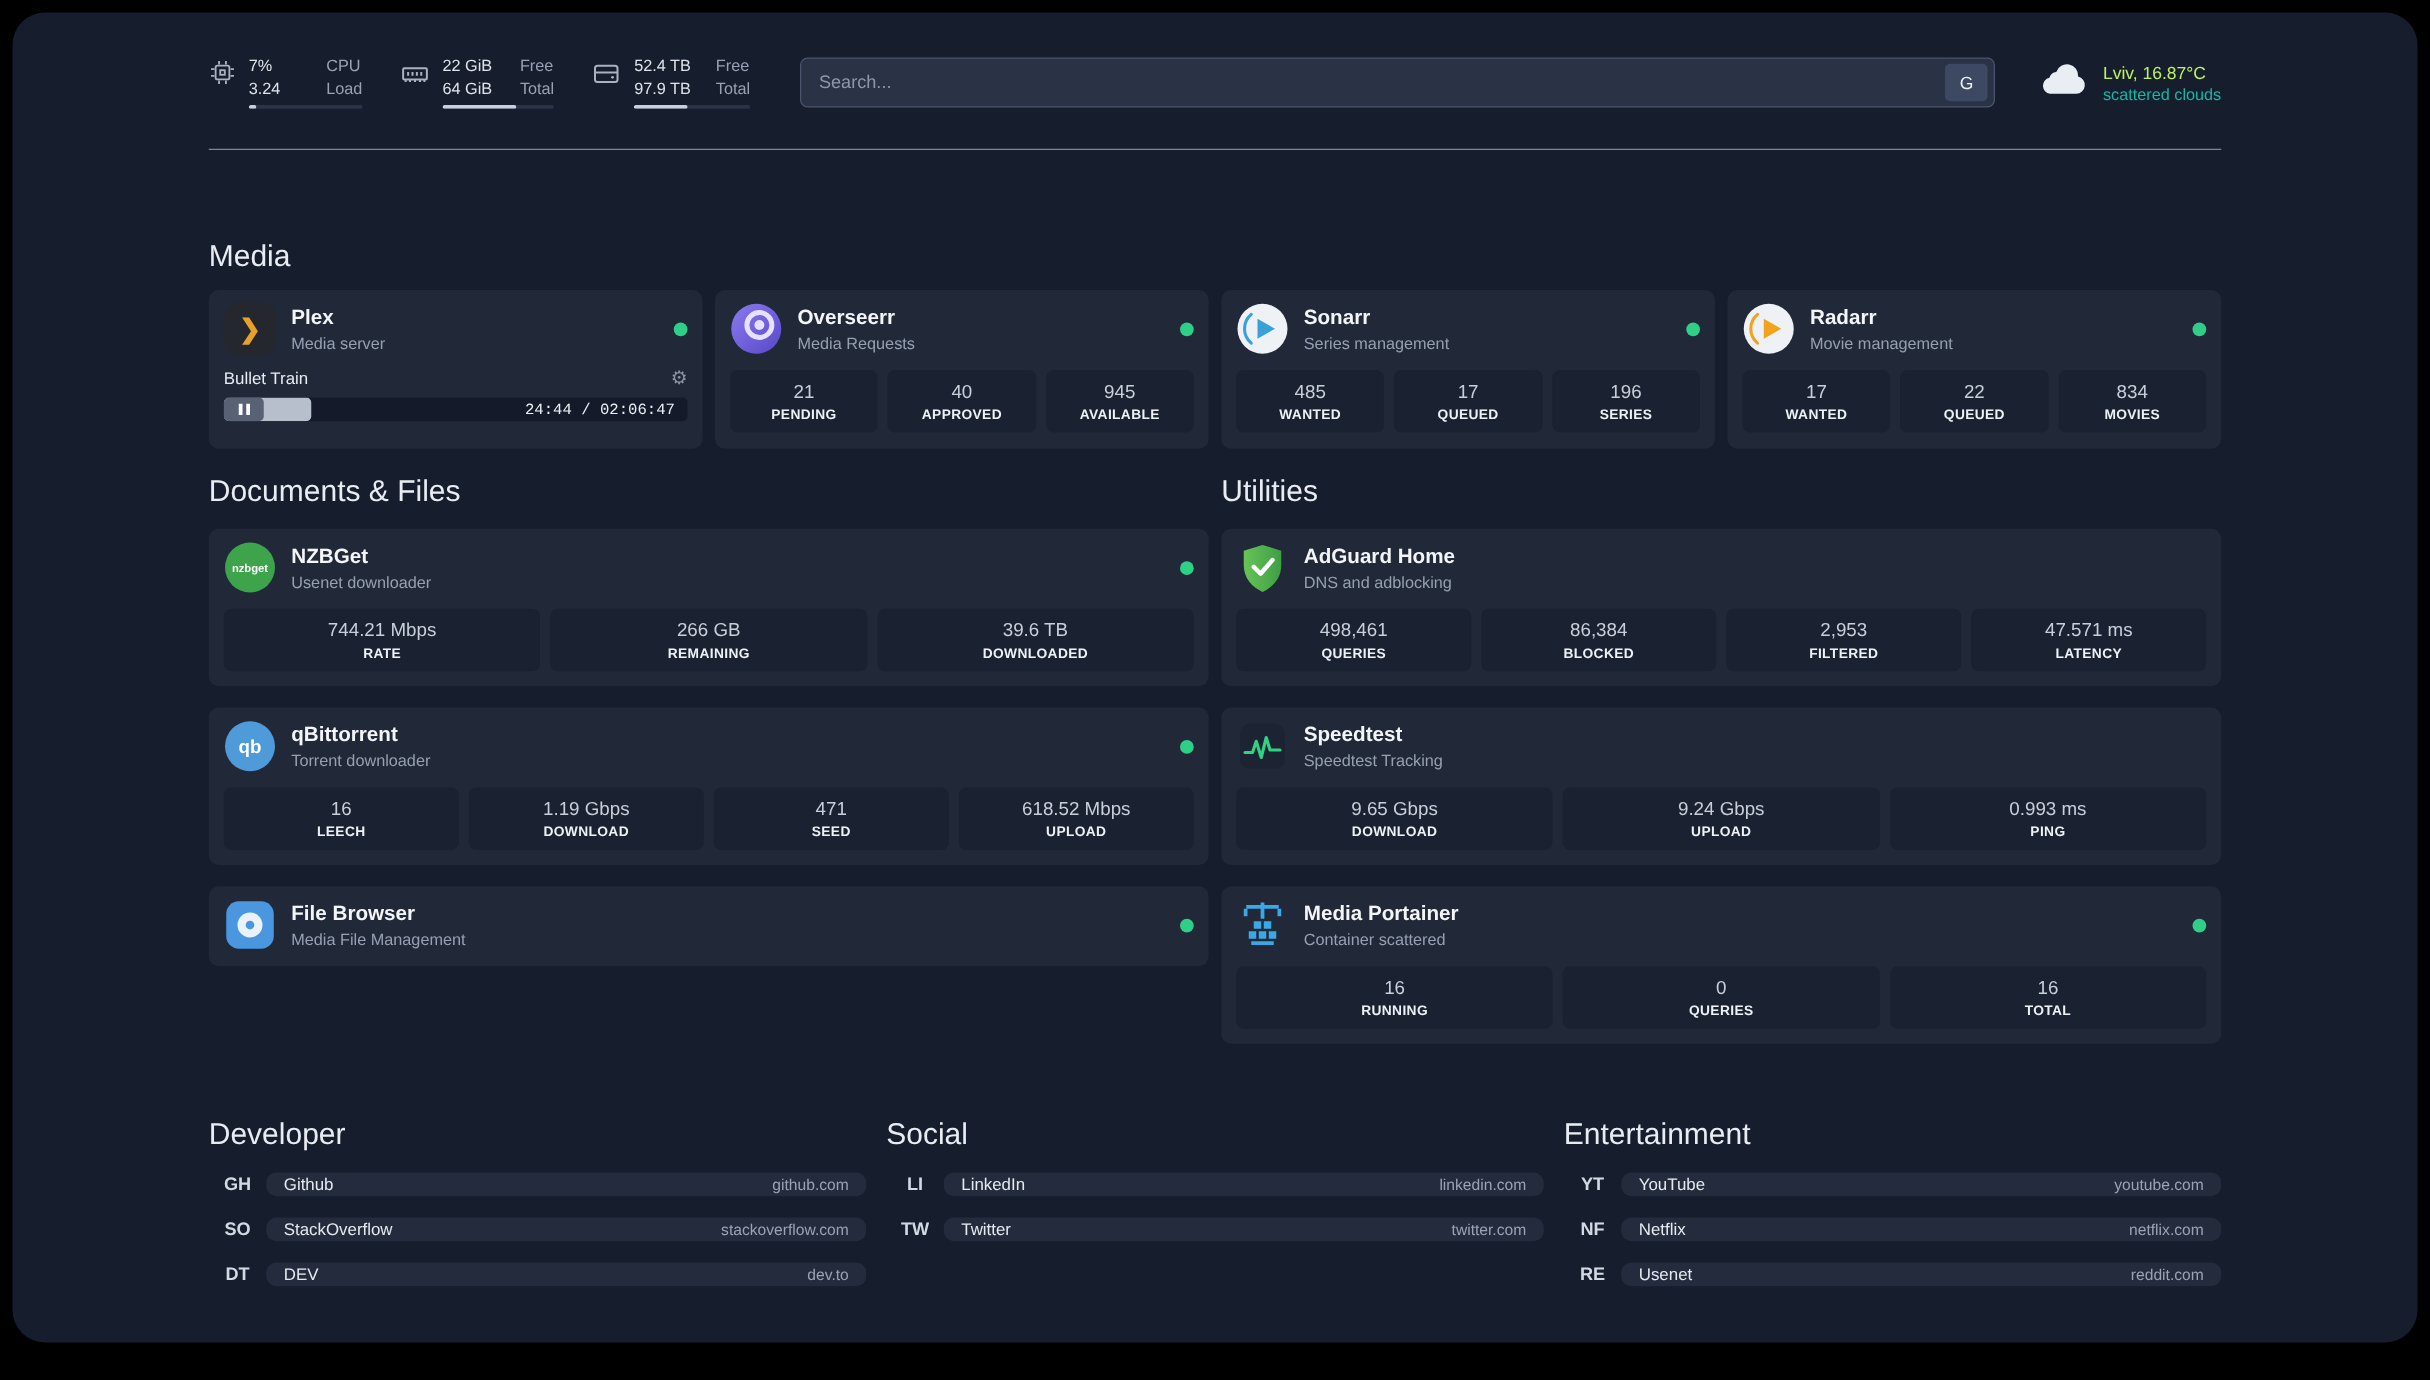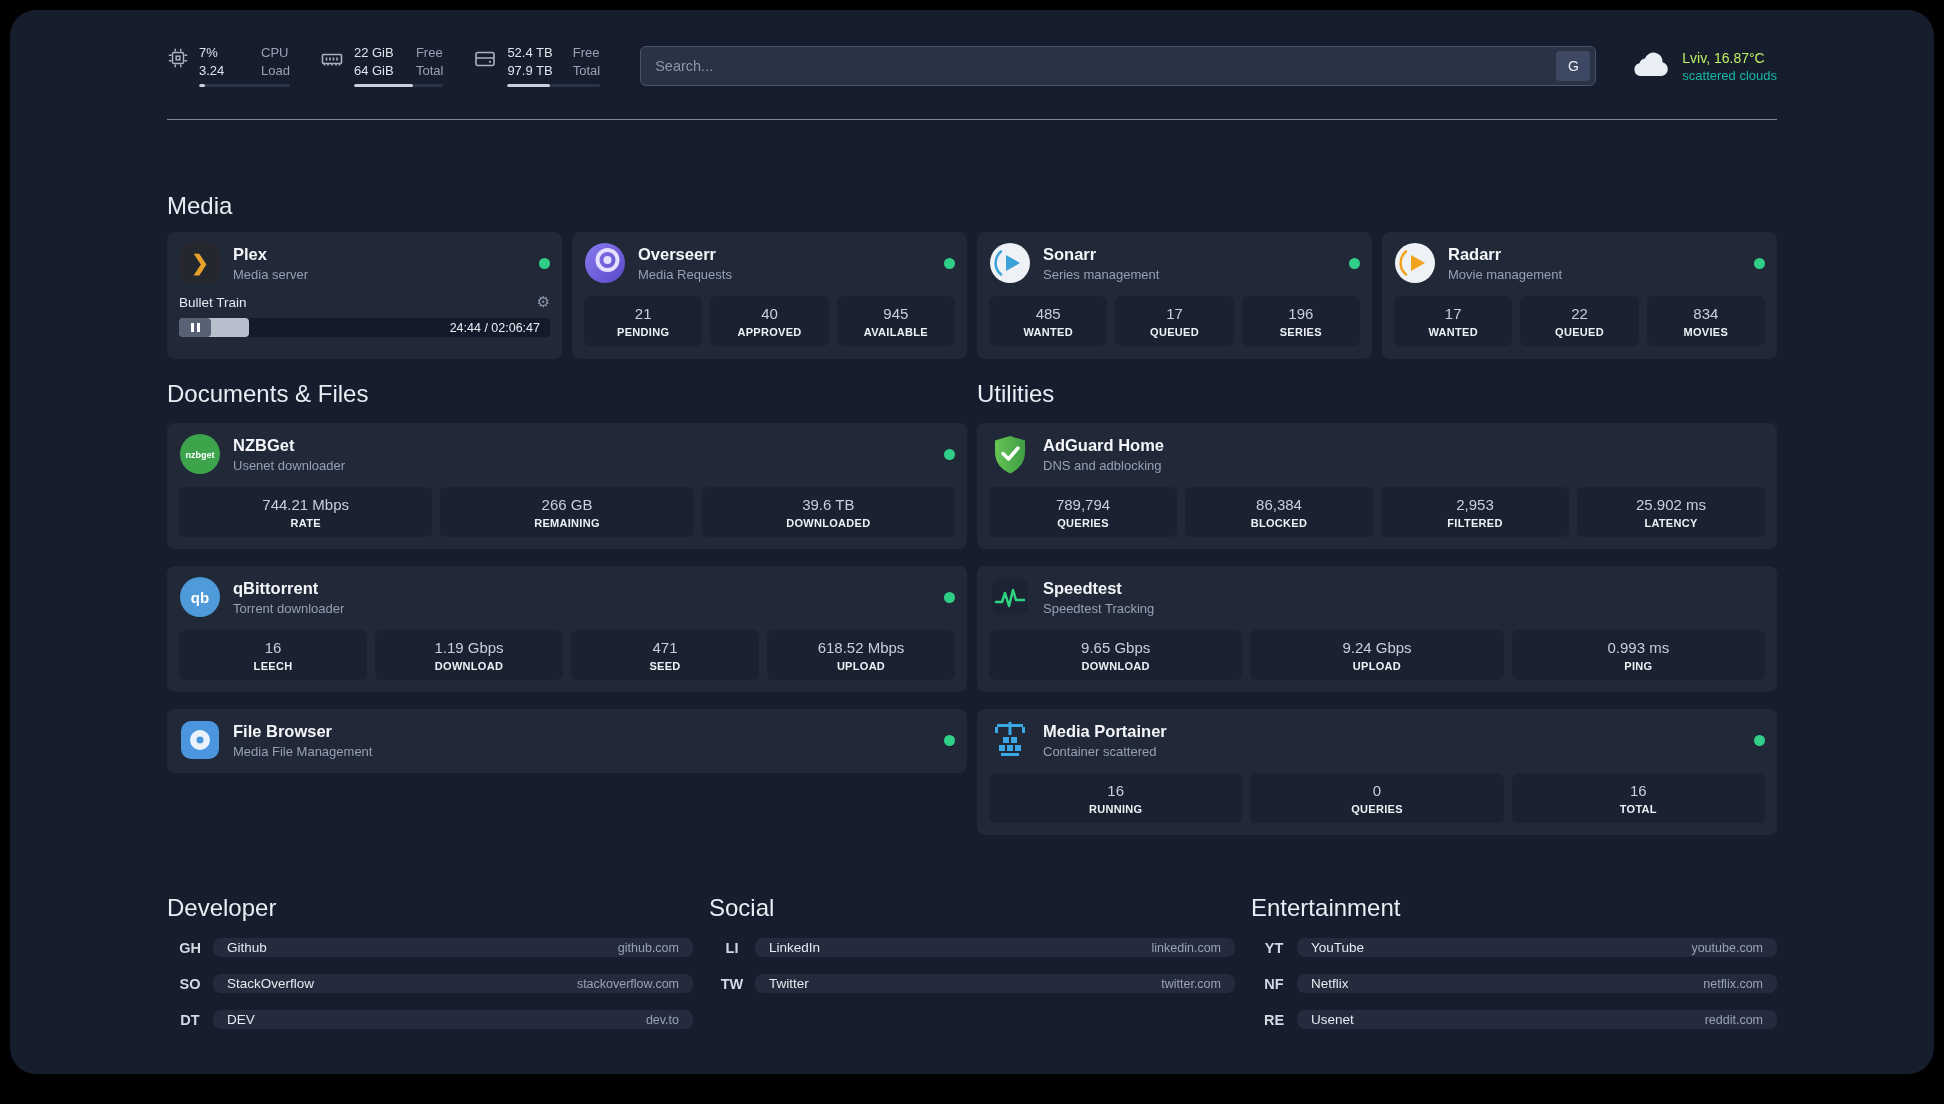--- a/index.html
+++ b/index.html
@@ -46,21 +46,21 @@
 
   .stats { display: flex; gap: 8px; margin-top: 12px; }
   .stat { flex: 1; background: #1a2130; border-radius: 6px; text-align: center; padding: 9px 4px 8px; }
   .stat-v { font-size: 15px; color: #c9cfda; }
   .stat-l { font-size: 11px; font-weight: 700; color: #eef1f6; margin-top: 4px; letter-spacing: .3px; }
 
   
   .np-row { display: flex; align-items: center; margin-top: 9px; }
   .np-title { font-size: 13.5px; color: #e8ebf1; }
   .np-gear { margin-left: auto; color: #8b94a6; font-size: 15px; cursor: pointer; }
-  .pp-bar { position: relative; margin-top: 7px; height: 19px; background: #141a29; border-radius: 4px; overflow: hidden; }
+  .pp-bar { position: relative; margin-top: 7px; height: 19px; background: #141a29; border-radius: 4px; overflow: hidden; font-family: Liberation Mono, monospace; }
   .pp-fill { position: absolute; left: 0; top: 0; bottom: 0; background: #b7bfcd; border-radius: 4px; }
   .pp-pause { position: absolute; left: 0; top: 0; bottom: 0; width: 32px; background: #596274; border-radius: 4px; display: flex; align-items: center; justify-content: center; gap: 3px; cursor: pointer; }
   .pp-pause i { width: 3px; height: 9px; background: #fff; display: block; }
   .pp-time { position: absolute; right: 10px; top: 50%; transform: translateY(-50%); font-size: 12.5px; color: #eceff4; }
 
   .cols { display: grid; grid-template-columns: 1fr 1fr; column-gap: 10px; margin-top: 21px; }
   .col-title { margin-bottom: 15px; }
   .stack { display: flex; flex-direction: column; gap: 17px; }
 
   
@@ -413,33 +413,33 @@
                   <path d="M14 20.5 L19.5 26 L29 15" stroke="#ffffff" stroke-width="3.5" fill="none" stroke-linecap="round" stroke-linejoin="round"></path>
                 </svg>
               </span>
               <div class="svc-meta">
                 <span class="svc-name">AdGuard Home</span>
                 <span class="svc-desc">DNS and adblocking</span>
               </div>
             </div>
             <div class="stats">
               <div class="stat">
-                <div class="stat-v">789,794</div>
+                <div class="stat-v">498,461</div>
                 <div class="stat-l">QUERIES</div>
               </div>
               <div class="stat">
                 <div class="stat-v">86,384</div>
                 <div class="stat-l">BLOCKED</div>
               </div>
               <div class="stat">
                 <div class="stat-v">2,953</div>
                 <div class="stat-l">FILTERED</div>
               </div>
               <div class="stat">
-                <div class="stat-v">25.902 ms</div>
+                <div class="stat-v">47.571 ms</div>
                 <div class="stat-l">LATENCY</div>
               </div>
             </div>
           </div>
 
           <div class="card">
             <div class="card-head">
               <span class="svc-icon">
                 <svg width="42" height="42" viewBox="0 0 42 42">
                   <rect x="3" y="3" width="36" height="36" rx="8" fill="#1c2332"></rect>

